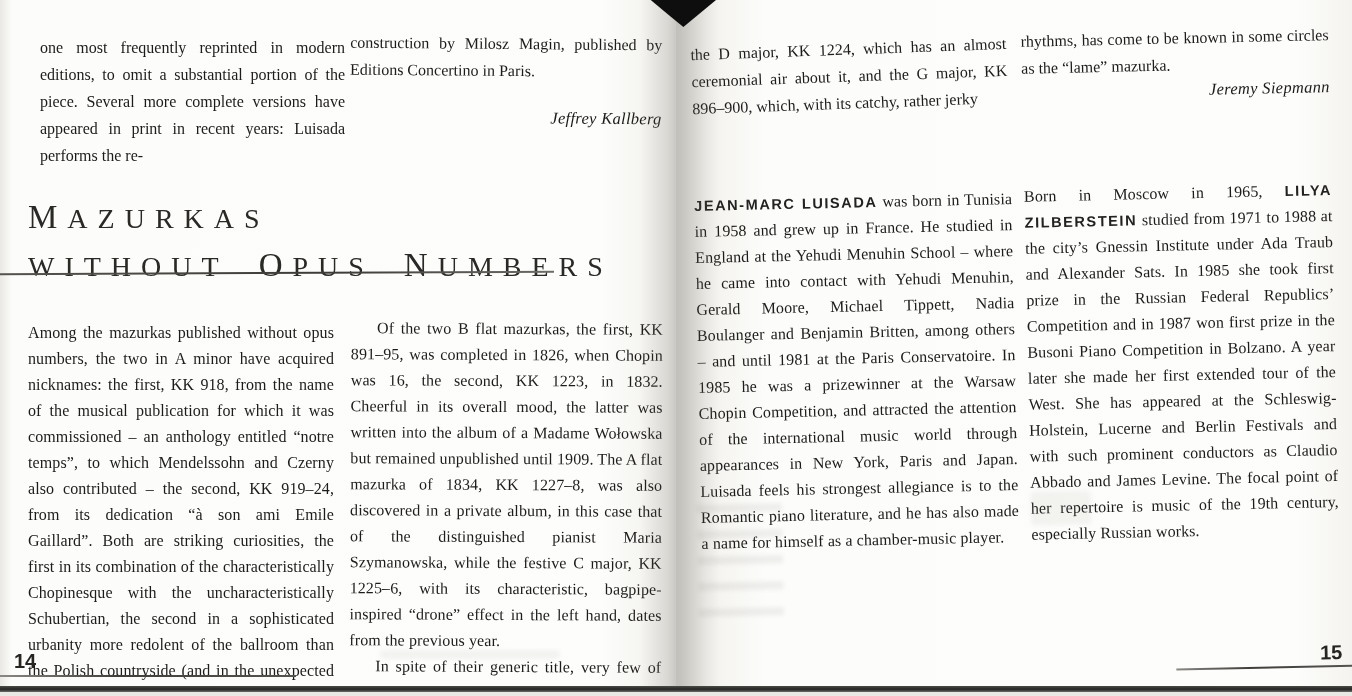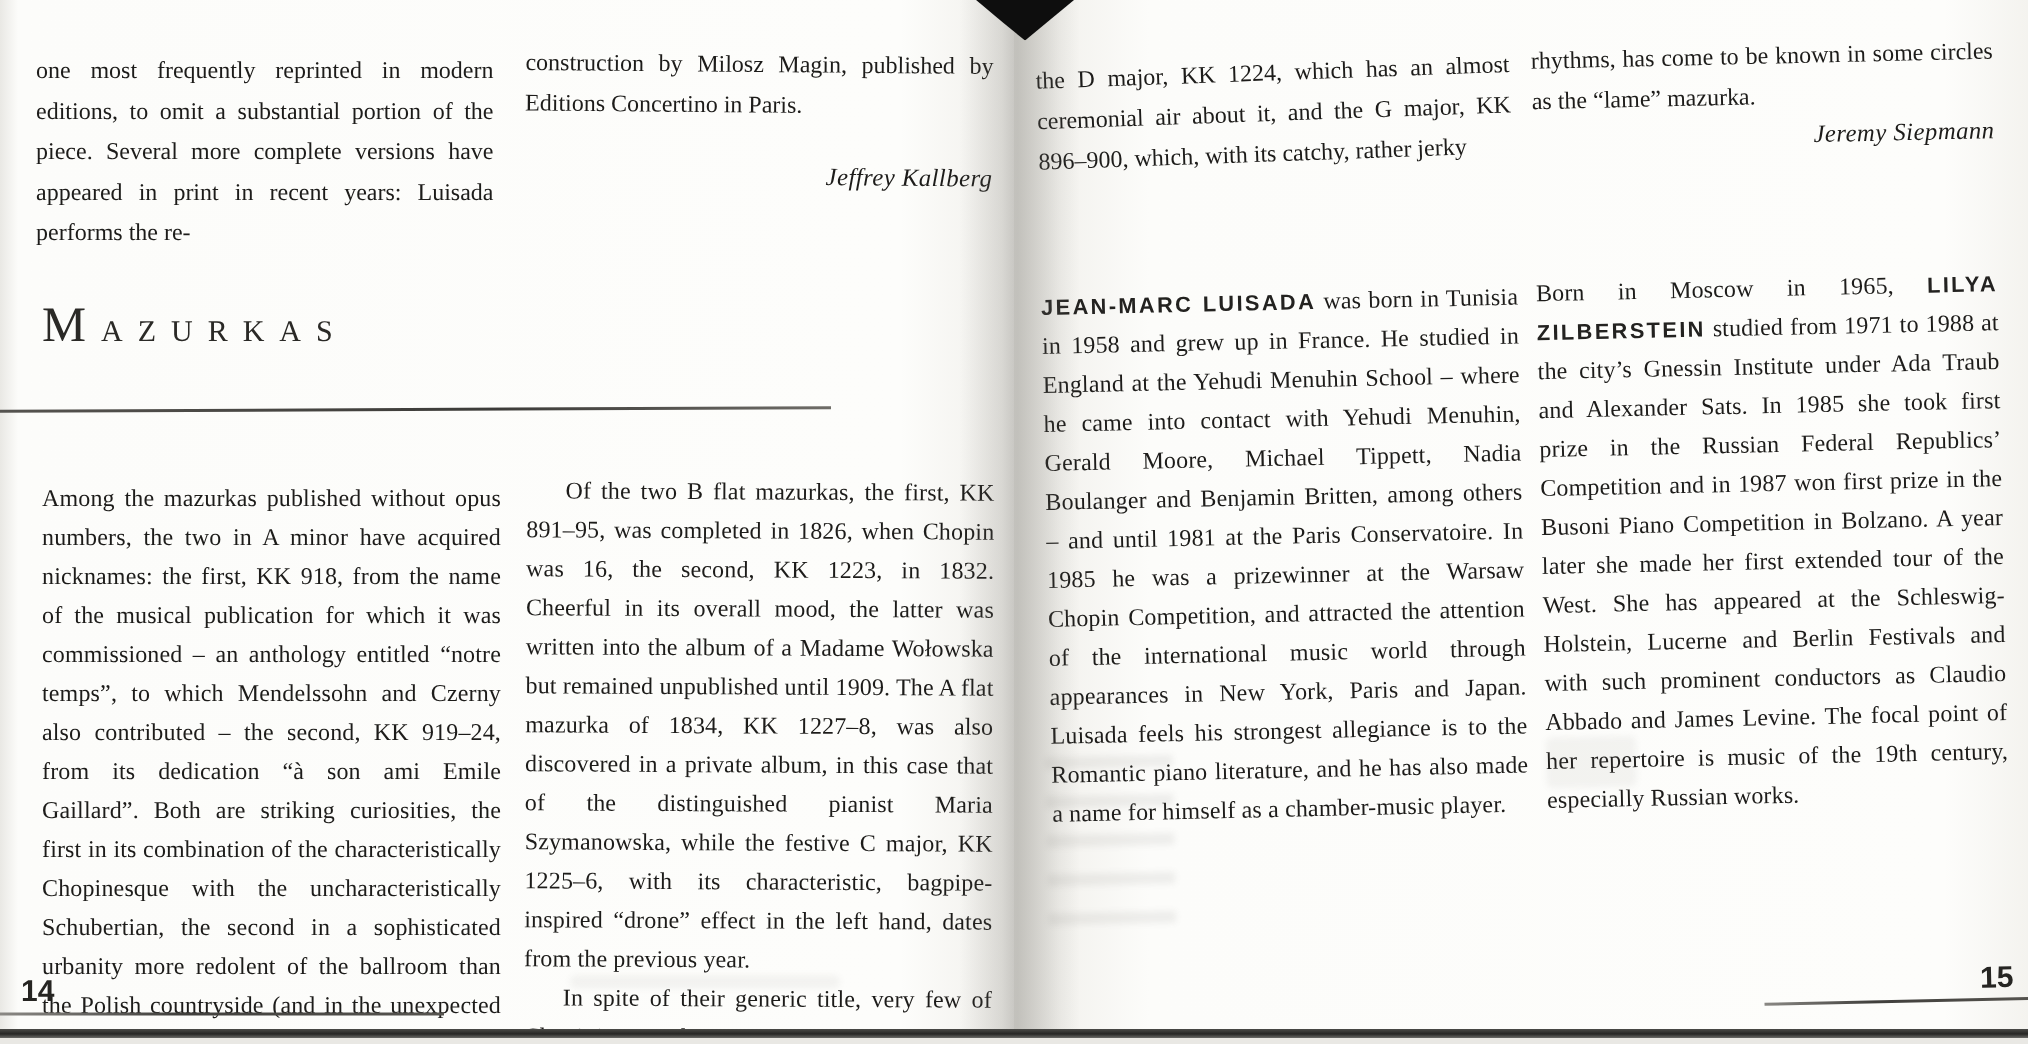--- a/index.html
+++ b/index.html
@@ -36,21 +36,21 @@
   .bottom-paper{position:absolute;left:0;top:692px;width:1352px;height:4px;background:#e9e8e4;}
 
   .jt{text-align:justify;}
   .body-text{font-size:16px;line-height:26px;letter-spacing:.1px;}
   .top-text{font-size:16px;line-height:27px;}
   .byline{font-style:italic;font-size:16.5px;text-align:right;margin-top:24px;letter-spacing:.3px;}
 
   .heading{position:absolute;left:28px;top:196px;width:600px;color:#2a2926;}
   .h-line{letter-spacing:10px;word-spacing:16px;line-height:42px;white-space:nowrap;}
   .h-cap{font-size:33px;}
-  .h-sc{font-size:20px;}
+  .h-sc{font-size:28px;}
   .heading-rule{
     position:absolute;left:0px;top:272px;width:554px;height:2px;
     background:linear-gradient(90deg,#55534f,#3c3b38 60%,#6e6c67);
     transform:rotate(-0.25deg);
   }
 
   .pagenum{font-family:"Liberation Sans", sans-serif;font-weight:bold;font-size:20px;color:#262522;}
   .pn-rule{position:absolute;height:2px;background:linear-gradient(90deg,#8a8884,#403f3c 40%,#56544f);}
 
   .bio-name{
@@ -68,30 +68,35 @@
   .abs{position:absolute;}
   .rp-inner{position:absolute;left:0;top:0;width:676px;height:696px;transform:rotate(-1.25deg);transform-origin:340px 380px;}
 </style>
 </head>
 <body>
 
 <div class="spread">
 
   <div class="page page-left">
 
-    <div class="abs jt top-text" style="left:24px;top:34px;width:305px;">one most frequently reprinted in modern editions, to omit a substantial portion of the piece. Several more complete versions have appeared in print in recent years: Luisada performs the re-</div>
+    <div class="abs jt top-text" style="left:40px;top:34px;width:305px;">one most frequently reprinted in modern editions, to omit a substantial portion of the piece. Several more complete versions have appeared in print in recent years: Luisada performs the re-</div>
 
     <div class="abs" style="left:350px;top:30px;width:312px;transform:rotate(0.5deg);">
       <div class="jt top-text">construction by Milosz Magin, published by Editions Concertino in Paris.</div>
       <div class="byline">Jeffrey Kallberg</div>
     </div>
 
     <div class="heading">
       <div class="h-line">
         <span class="h-cap">M</span><span class="h-sc">AZURKAS</span>
+      </div>
+      <div class="h-line">
+        <span class="h-sc">WITHOUT</span>
+        <span class="h-cap">O</span><span class="h-sc">PUS</span>
+        <span class="h-cap">N</span><span class="h-sc">UMBERS</span>
       </div>
     </div>
     <div class="heading-rule"></div>
 
     <div class="abs jt body-text" style="left:28px;top:320px;width:306px;">Among the mazurkas published without opus numbers, the two in A minor have acquired nicknames: the first, KK 918, from the name of the musical publication for which it was commissioned – an anthology entitled “notre temps”, to which Mendelssohn and Czerny also contributed – the second, KK 919–24, from its dedication “à son ami Emile Gaillard”. Both are striking curiosities, the first in its combination of the characteristically Chopinesque with the uncharacteristically Schubertian, the second in a sophisticated urbanity more redolent of the ballroom than the Polish countryside (and in the unexpected touches of salonesque virtuosity in the glinting octaves of its middle section).</div>
 
     <div class="abs" style="left:350px;top:316px;width:312px;transform:rotate(0.3deg);">
       <div class="jt body-text indent">Of the two B flat mazurkas, the first, KK 891–95, was completed in 1826, when Chopin was 16, the second, KK 1223, in 1832. Cheerful in its overall mood, the latter was written into the album of a Madame Wołowska but remained unpublished until 1909. The A flat mazurka of 1834, KK 1227–8, was also discovered in a private album, in this case that of the distinguished pianist Maria Szymanowska, while the festive C major, KK 1225–6, with its characteristic, bagpipe-inspired “drone” effect in the left hand, dates from the previous year.</div>
       <div class="jt body-text indent">In spite of their generic title, very few of Chopin’s mazurkas were actually written to be danced. Two possible exceptions, however, are</div>
     </div>

